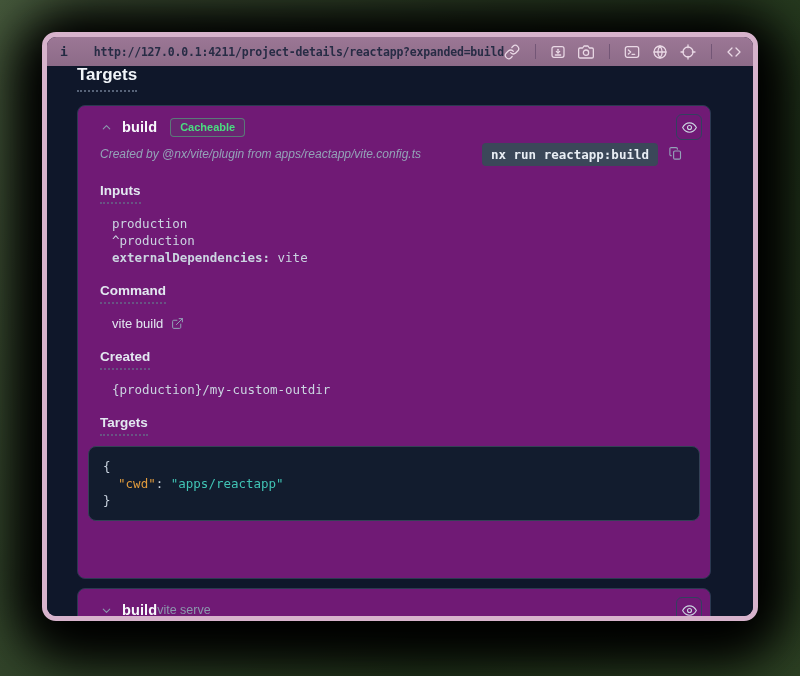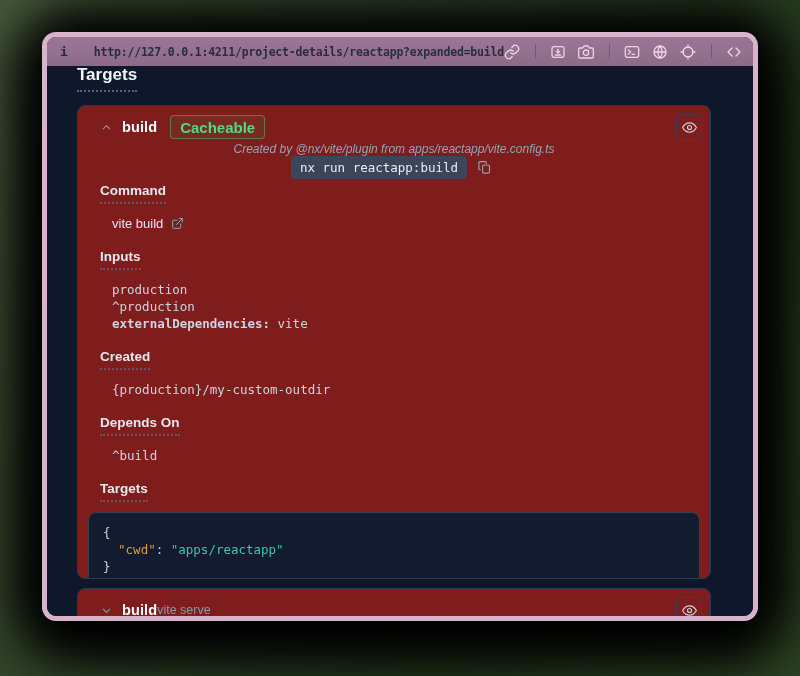--- a/index.html
+++ b/index.html
@@ -46,46 +46,46 @@
     position:relative; height:550px; overflow:hidden;
     padding:0 30px; background:#0f172a;
   }
   .page-heading {
     display:inline-block; margin-top:-5px;
     font-size:17px; font-weight:700; color:#f1f5f9;
     border-bottom:2px dotted rgba(148,163,184,0.55); padding-bottom:5px;
   }
   .card {
     border:1px solid #2b3950; border-radius:8px;
-    background:#7f1d1d; position:relative;
+    background:#701a75; position:relative;
   }
   .card-build { margin-top:13px; width:634px; height:474px; padding:8px 22px 20px; overflow:hidden; }
   .card-serve { position:absolute; left:30px; top:522px; width:634px; height:60px; padding:8px 22px; }
   .card-header { display:flex; align-items:center; height:26px; cursor:pointer; }
   .chev { color:#8b99ad; display:flex; margin-right:9px; }
   .chev svg { width:13px; height:13px; stroke:currentColor; fill:none; stroke-width:2; stroke-linecap:round; stroke-linejoin:round; }
   .target-name { font-size:14.5px; font-weight:700; color:#f8fafc; letter-spacing:0.1px; }
   .badge-cacheable {
-    margin-left:13px; font-size:15px; font-weight:600; color:#4ade80;
+    margin-left:13px; font-size:11px; font-weight:600; color:#4ade80;
     border:1px solid rgba(74,222,128,0.45); background:rgba(34,197,94,0.08);
     border-radius:4px; padding:2.5px 9px; cursor:pointer;
   }
   .eye-btn {
     position:absolute; top:8px; right:8px; width:26px; height:26px;
     border:1px solid #33415f; border-radius:6px; background:transparent;
     display:flex; align-items:center; justify-content:center; color:#cbd5e1; cursor:pointer;
   }
   .eye-btn svg { width:15px; height:15px; stroke:currentColor; fill:none; stroke-width:1.8; stroke-linecap:round; stroke-linejoin:round; }
-  .created-row { display:flex; align-items:center; justify-content:space-between; margin-top:2px; height:24px;flex-direction:column; }
+  .created-row { display:flex; align-items:center; justify-content:space-between; margin-top:2px; height:24px; }
   .created-text { font-style:italic; font-size:12px; color:#94a3b8; }
   .run-chip-wrap { display:flex; align-items:center; margin-right:4px; }
   .run-chip {
     background:#3b4759; color:#e8edf4; border-radius:4px;
     font-family:"DejaVu Sans Mono", monospace; font-size:12.5px;
-    padding:4px 9px; white-space:nowrap;
+    padding:4px 9px; white-space:nowrap;font-weight:bold;
   }
   .copy-btn { margin-left:10px; width:16px; height:16px; color:#94a3b8; cursor:pointer; display:flex; }
   .copy-btn svg { width:15px; height:15px; stroke:currentColor; fill:none; stroke-width:1.8; stroke-linecap:round; stroke-linejoin:round; }
   .section { margin-top:15px; }
   .section-heading {
     display:inline-block; font-size:13.5px; font-weight:600; color:#e2e8f0;
     border-bottom:2px dotted rgba(100,116,139,0.65); padding-bottom:4px;
     cursor:help;
   }
   .section-body { margin:11px 0 0 12px; }
@@ -207,60 +207,54 @@
         <span class="created-text">Created by @nx/vite/plugin from apps/reactapp/vite.config.ts</span>
         <span class="run-chip-wrap">
           <span class="run-chip">nx run reactapp:build</span>
           <span class="copy-btn">
             <svg viewBox="0 0 24 24">
                 <rect x="9" y="8" width="11" height="13" rx="2"></rect>
                 <path d="M5.5 15.5H5a2 2 0 0 1-2-2v-9a2 2 0 0 1 2-2h8a2 2 0 0 1 2 2v.5"></path>
               </svg>
           </span>
         </span>
+      </div>
+
+      <div class="section">
+        <span class="section-heading">Inputs</span>
+        <div class="section-body">
+          <div class="mono-line">production</div>
+          <div class="mono-line">^production</div>
+          <div class="mono-line"><span class="mono-bold">externalDependencies:</span><span> vite</span></div>
+        </div>
       </div>
 
       <div class="section">
         <span class="section-heading">Command</span>
         <div class="section-body">
           <div class="cmd-line">
             <span>vite build</span>
             <span class="ext-link">
               <svg viewBox="0 0 24 24">
                   <path d="M18 13v6a2 2 0 0 1-2 2H5a2 2 0 0 1-2-2V8a2 2 0 0 1 2-2h6"></path>
                   <polyline points="15 3 21 3 21 9"></polyline>
                   <line x1="10" y1="14" x2="21" y2="3"></line>
                 </svg>
             </span>
           </div>
         </div>
       </div>
 
       <div class="section">
-        <span class="section-heading">Inputs</span>
-        <div class="section-body">
-          <div class="mono-line">production</div>
-          <div class="mono-line">^production</div>
-          <div class="mono-line"><span class="mono-bold">externalDependencies:</span><span> vite</span></div>
-        </div>
-      </div>
-
-      <div class="section">
         <span class="section-heading">Created</span>
         <div class="section-body">
           <div class="mono-line">{production}/my-custom-outdir</div>
         </div>
       </div>
 
-      <div class="section">
-        <span class="section-heading">Depends On</span>
-        <div class="section-body">
-          <div class="mono-line">^build</div>
-        </div>
-      </div>
 
       <div class="section">
         <span class="section-heading">Targets</span>
         <div class="code-block">
           <div class="mono-line">{</div>
           <div class="mono-line"><span>  </span><span class="tok-key">"cwd"</span><span>: </span><span class="tok-val">"apps/reactapp"</span></div>
           <div class="mono-line">}</div>
         </div>
       </div>
     </div>

